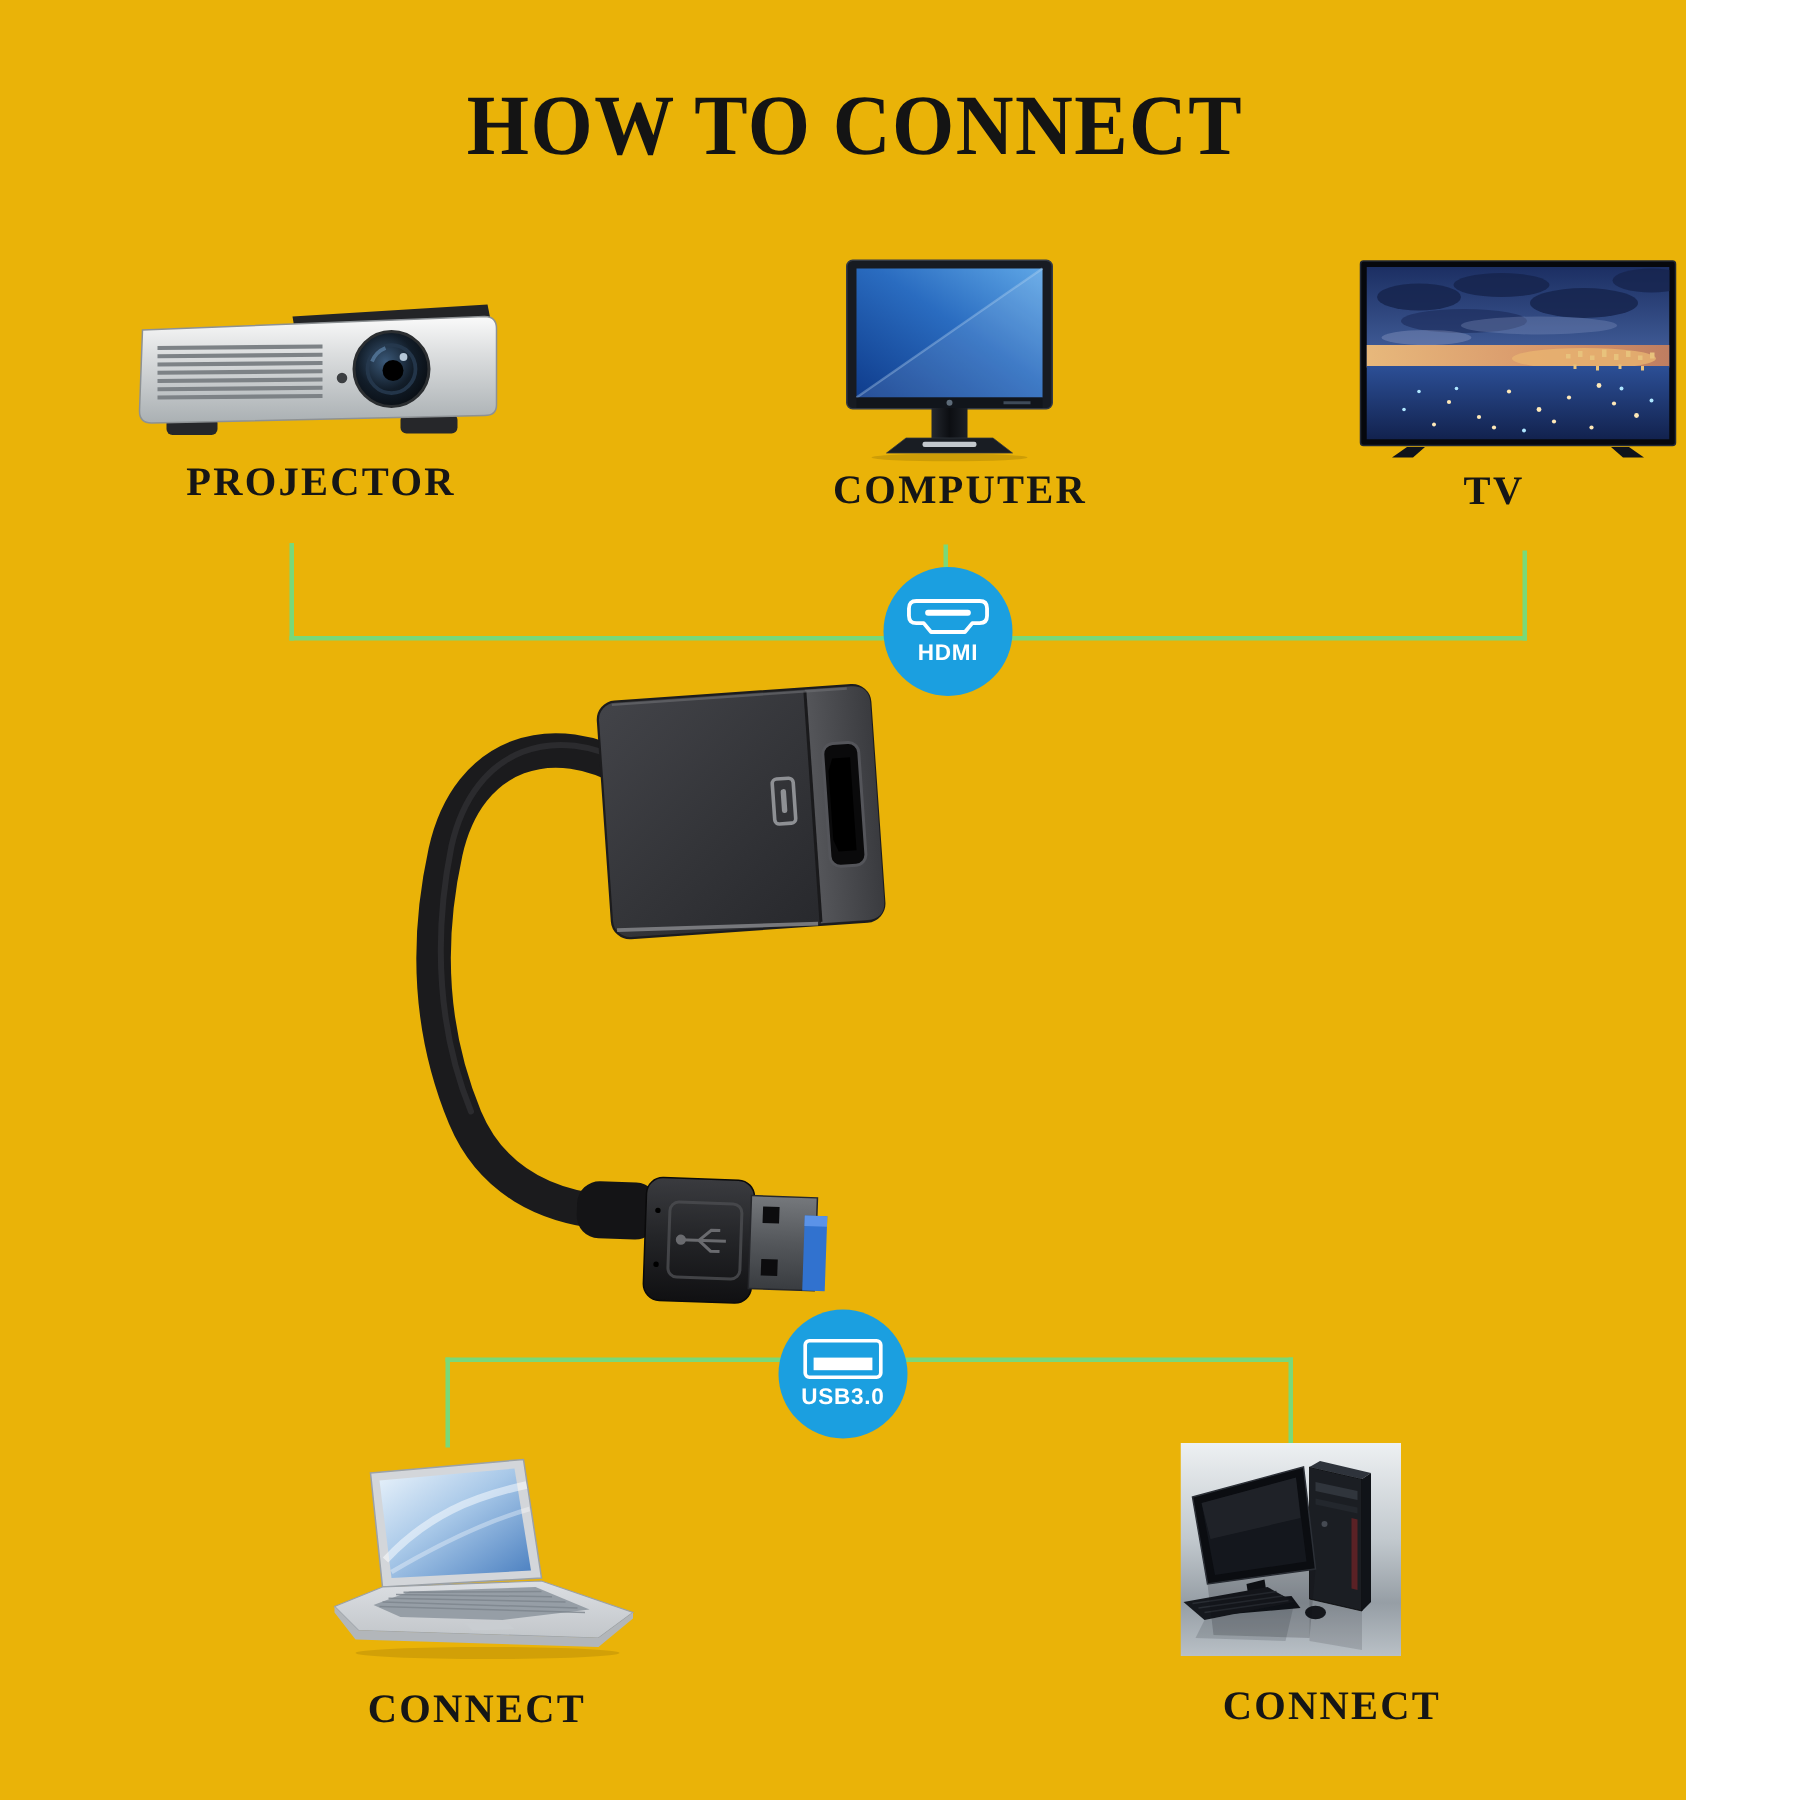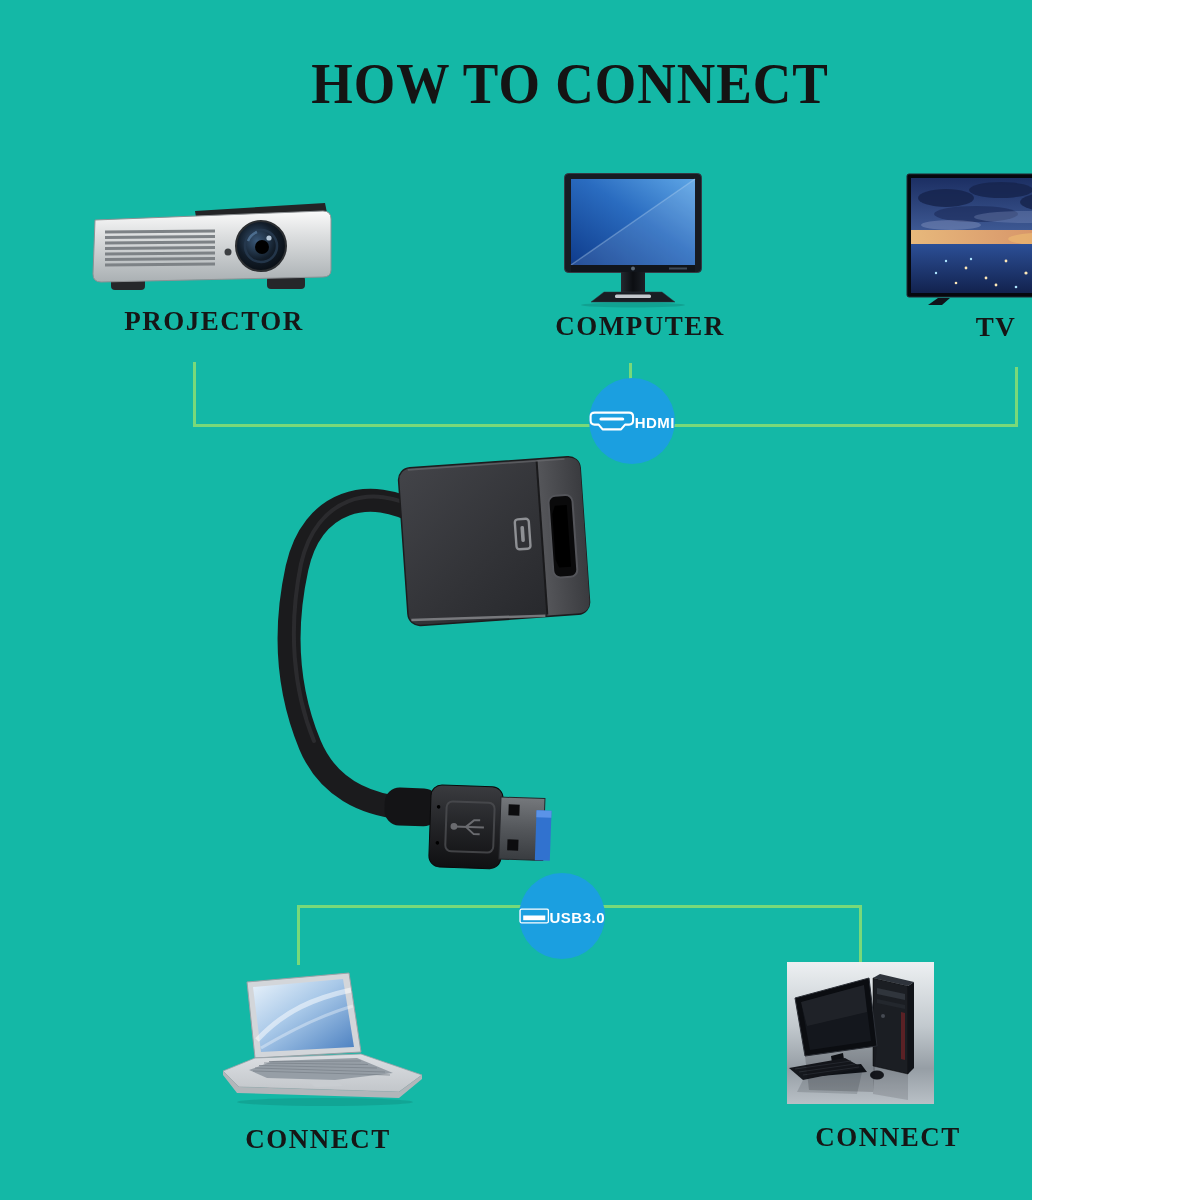--- a/index.html
+++ b/index.html
@@ -1,24 +1,24 @@
 <!DOCTYPE html>
 <html><head>
 <meta charset="utf-8">
 <style>
   html,body{margin:0;padding:0;background:#ffffff;}
-  #canvas{position:relative;width:1032px;height:1200px;background:#14b8a6;overflow:hidden;
+  #canvas{position:relative;width:1124px;height:1200px;background:#eab308;overflow:hidden;
           font-family:"Liberation Serif",serif;text-align:center;}
   .title{position:absolute;left:570px;top:52px;transform:translateX(-50%) scale(0.97,1.04);
          font-weight:700;font-size:55px;letter-spacing:1px;color:#141414;white-space:nowrap;}
   .device-label{position:absolute;transform:translateX(-50%);font-weight:700;font-size:27px;
                 letter-spacing:1.5px;color:#161616;white-space:nowrap;margin-left:20px;}
   .gline{position:absolute;background:#79d979;z-index:1;}
   .badge{position:absolute;width:86px;height:86px;border-radius:50%;background:#1b9fe0;
-         display:flex;flex-direction:row;align-items:center;justify-content:center;z-index:6;}
+         display:flex;flex-direction:column;align-items:center;justify-content:center;z-index:6;}
   .badge-label{color:#ffffff;font-family:"Liberation Sans",sans-serif;font-weight:700;
                font-size:15px;letter-spacing:0.5px;margin-top:3px;}
   .dev{position:absolute;z-index:2;}
   svg{display:block;}
 </style>
 </head>
 <body>
 
 <div id="canvas">
 

